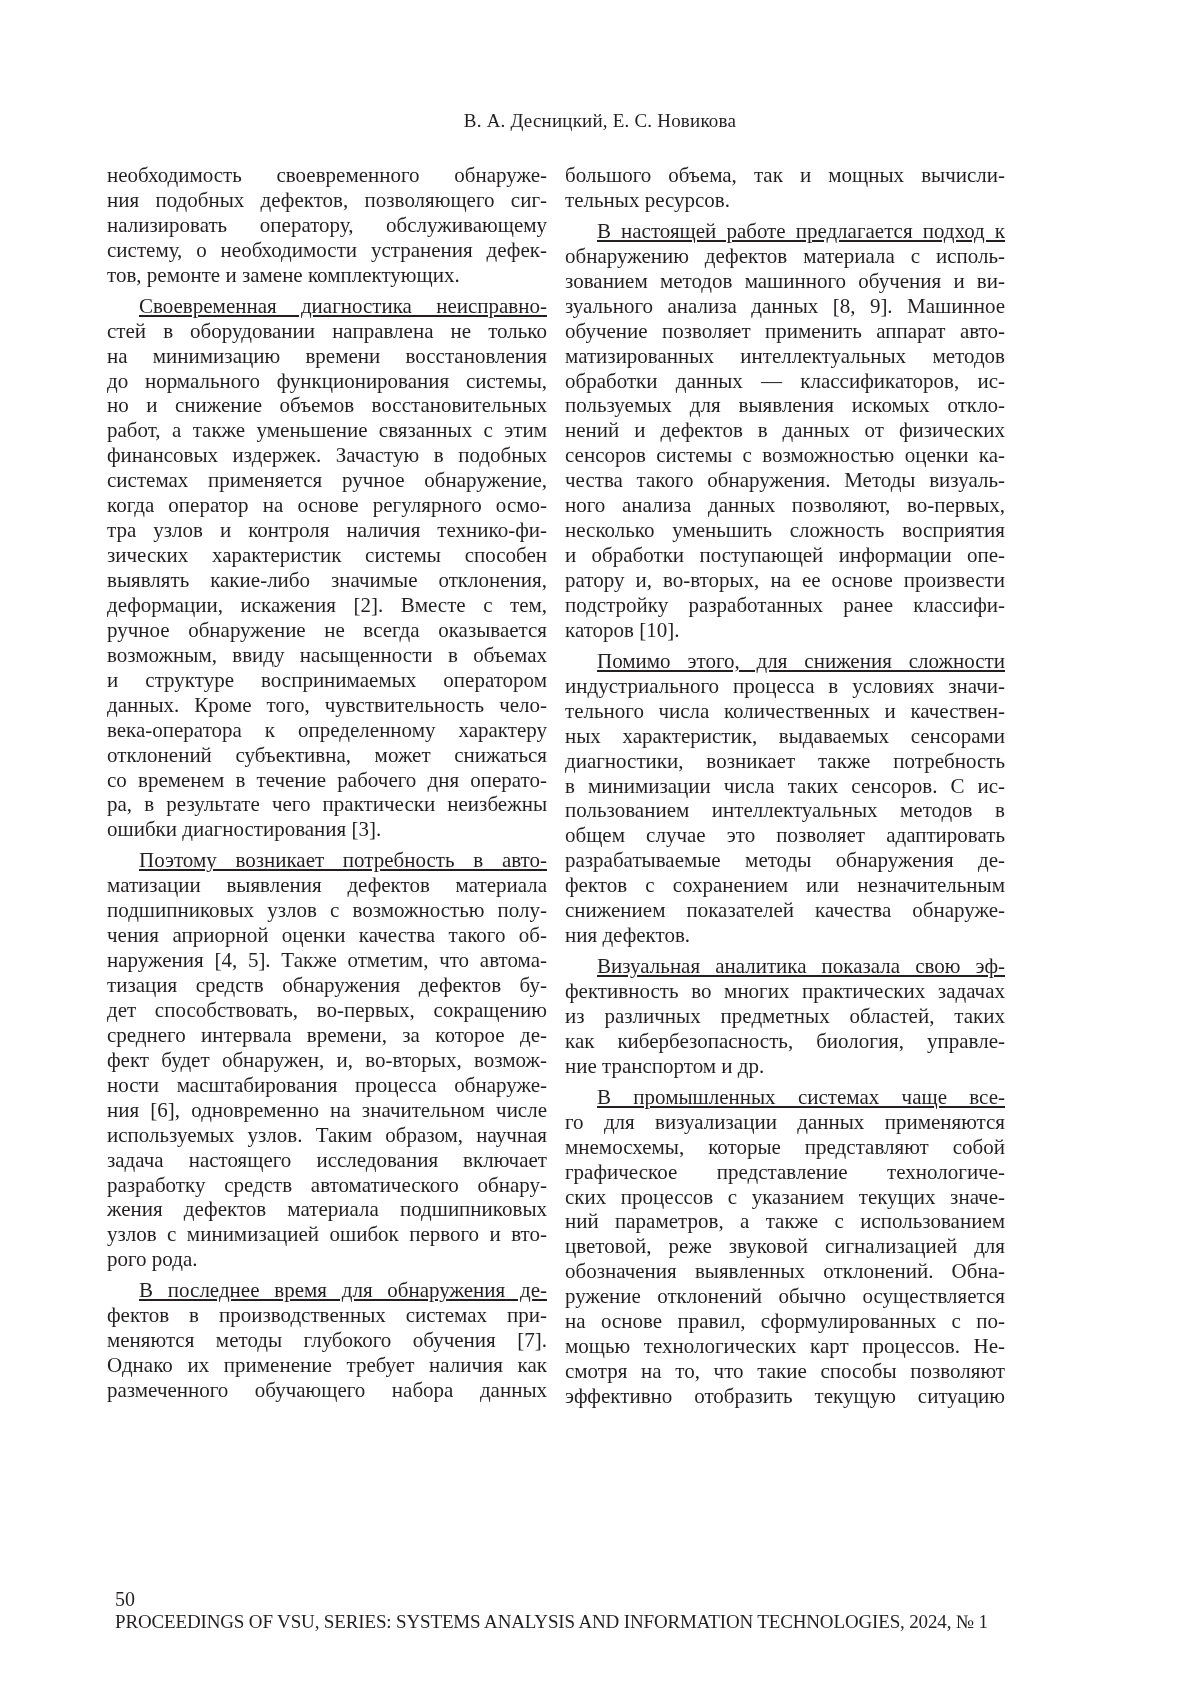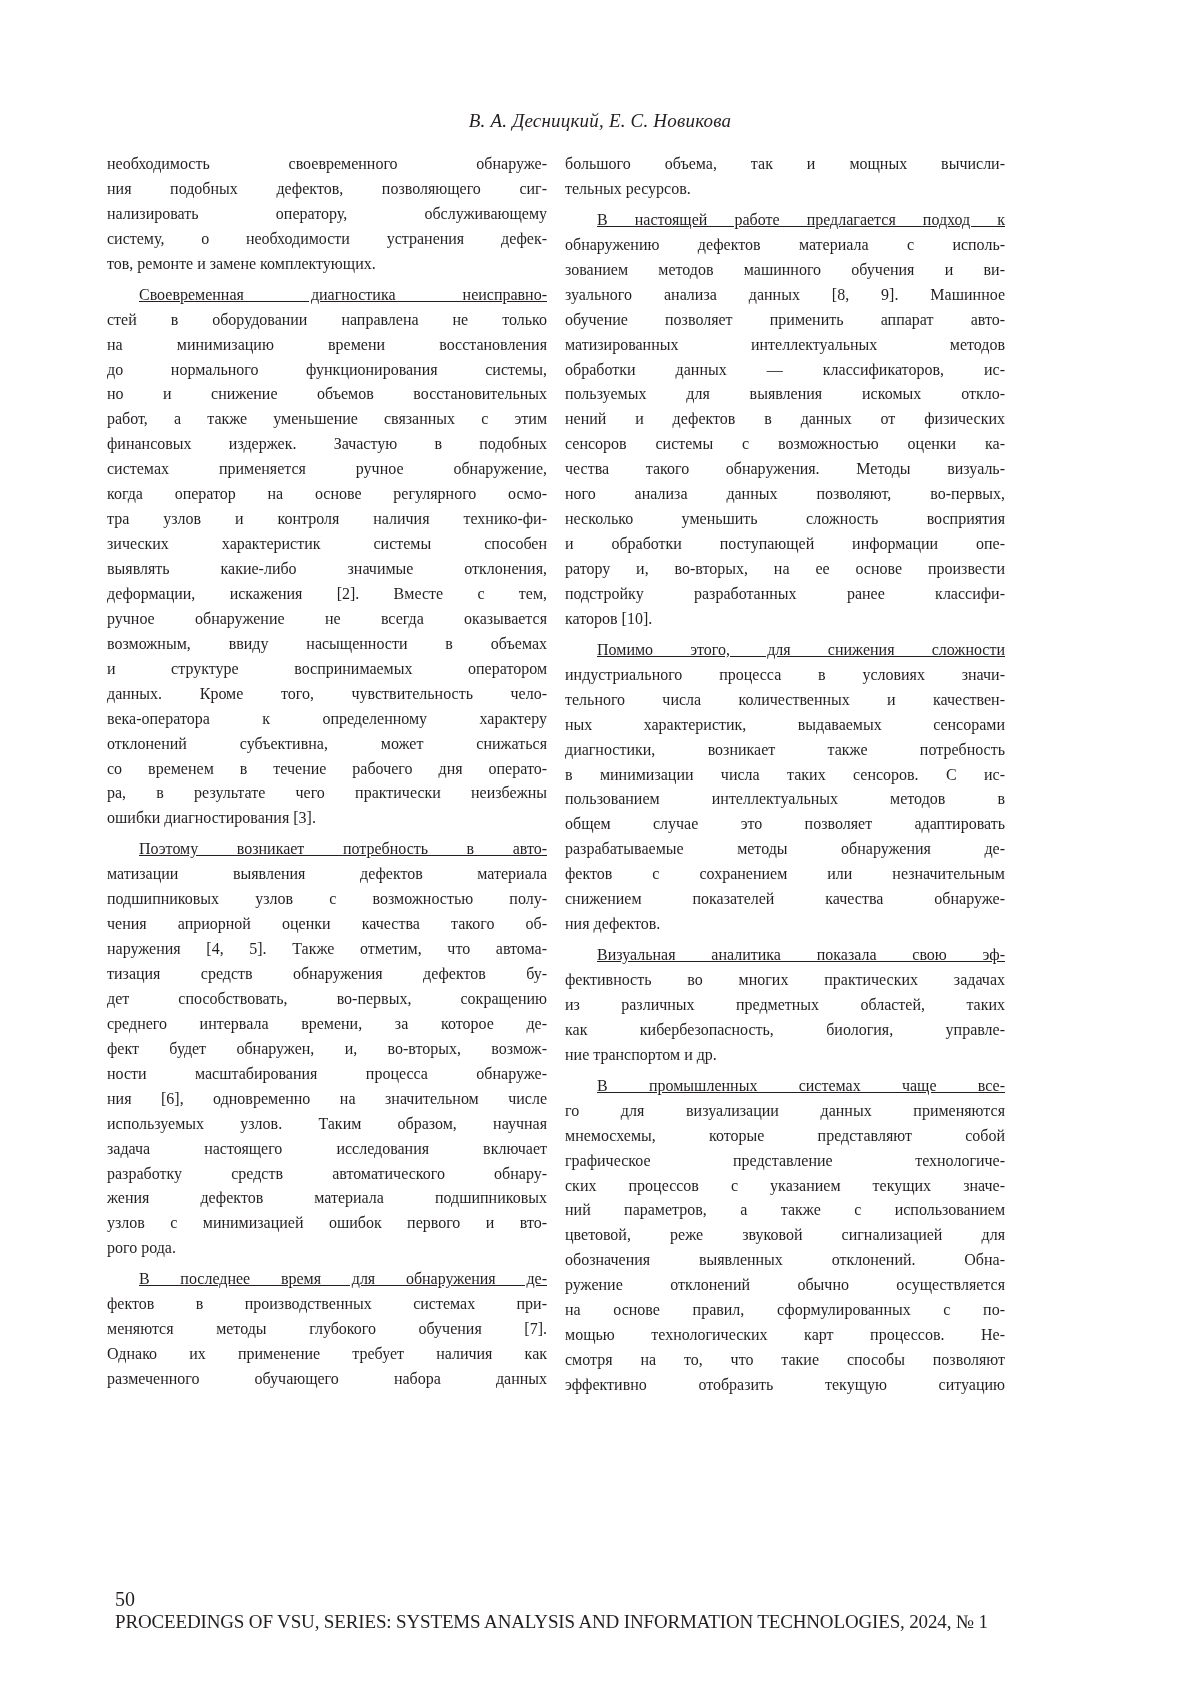--- a/index.html
+++ b/index.html
@@ -1,18 +1,18 @@
 <!DOCTYPE html>
 <html><head>
 <meta charset="utf-8">
 <style>
   html,body{margin:0;padding:0;background:#fff;}
   body{width:1200px;height:1697px;position:relative;overflow:hidden;font-family:"DejaVu Serif","Liberation Serif",serif;color:#231f20;}
-  .running-head{position:absolute;top:110px;left:0;width:1200px;text-align:center;font-family:"Liberation Serif",serif;font-style:italic;font-size:19px;letter-spacing:0.2px;}
-  .column{position:absolute;top:152px;width:440px;font-family:"Liberation Serif",serif;font-size:16px;line-height:24.95px;}
+  .running-head{position:absolute;top:110px;left:0;width:1200px;text-align:center;font-family:"Liberation Serif",serif;font-size:19px;letter-spacing:0.2px;}
+  .column{position:absolute;top:163px;width:440px;font-family:"Liberation Serif",serif;font-size:21px;line-height:24.95px;}
   .col-left{left:107px;}
   .col-right{left:565px;}
   .line{display:block;text-align:justify;text-align-last:justify;white-space:nowrap;height:24.95px;overflow:visible;}
   .line.last{text-align-last:left;}
   .line.indent{padding-left:32px;text-decoration:underline;}
   .gap{display:block;height:6px;}
   .footer{position:absolute;top:1588px;left:107px;width:900px;font-family:"Liberation Serif",serif;font-size:19px;display:flex;align-items:baseline;flex-direction:column;}
   .page-number{width:58px;font-size:20px;}
   .journal{letter-spacing:-0.15px;margin-left:8px;}
 </style>

